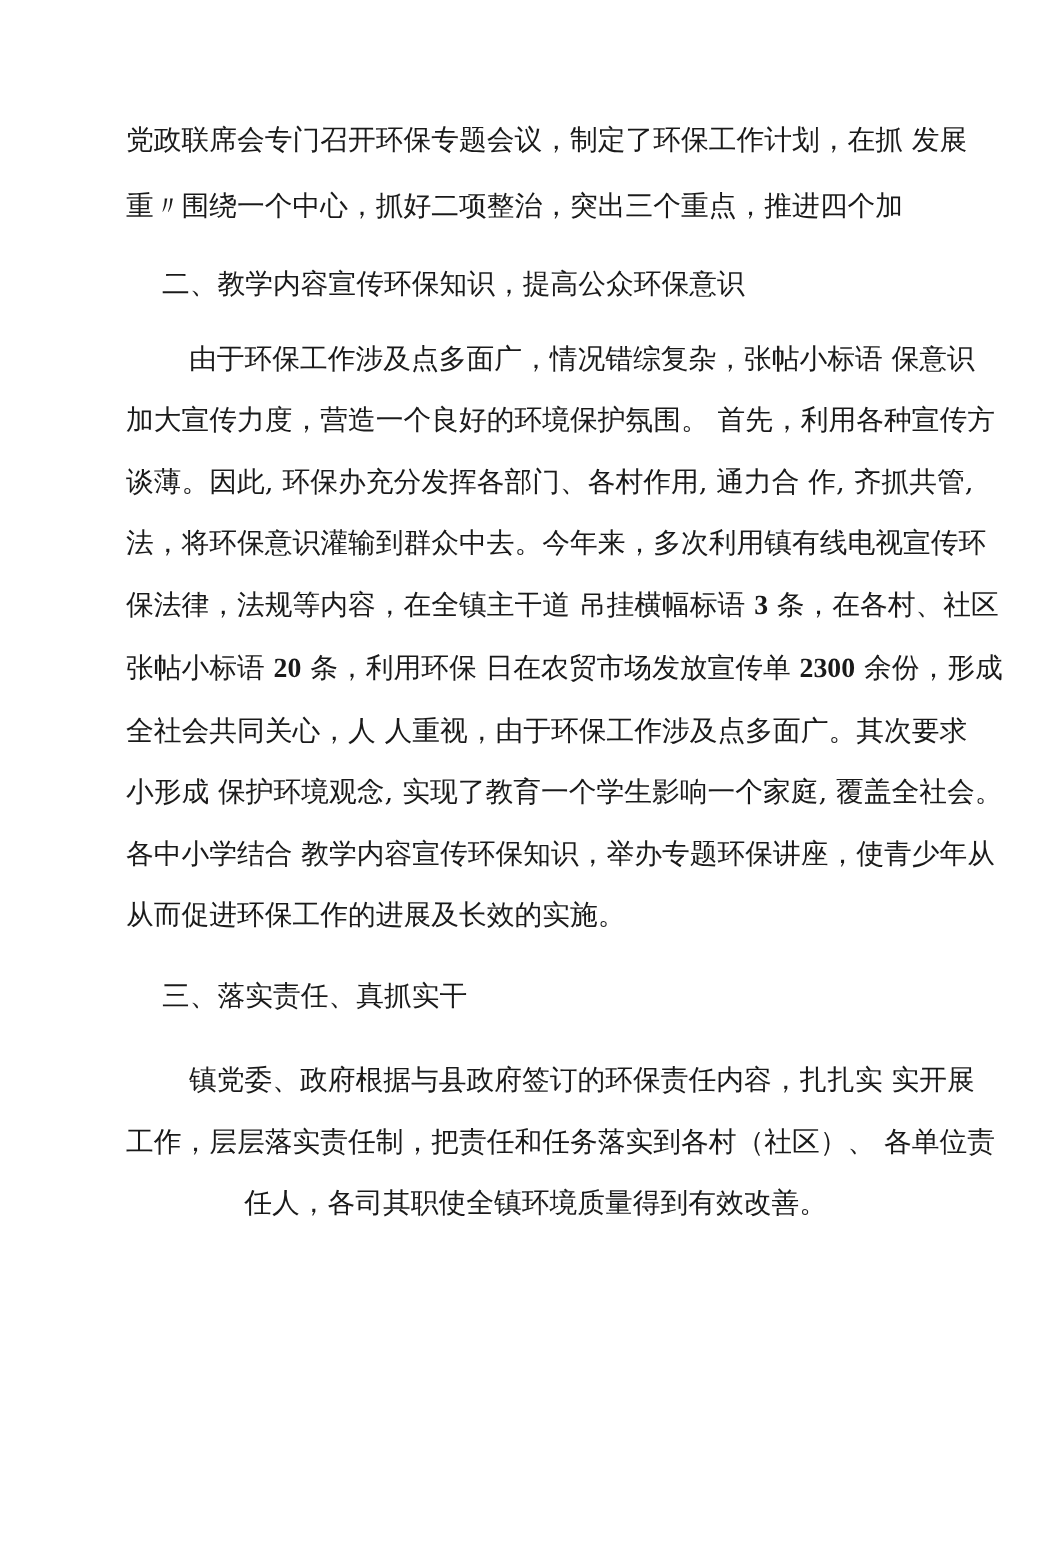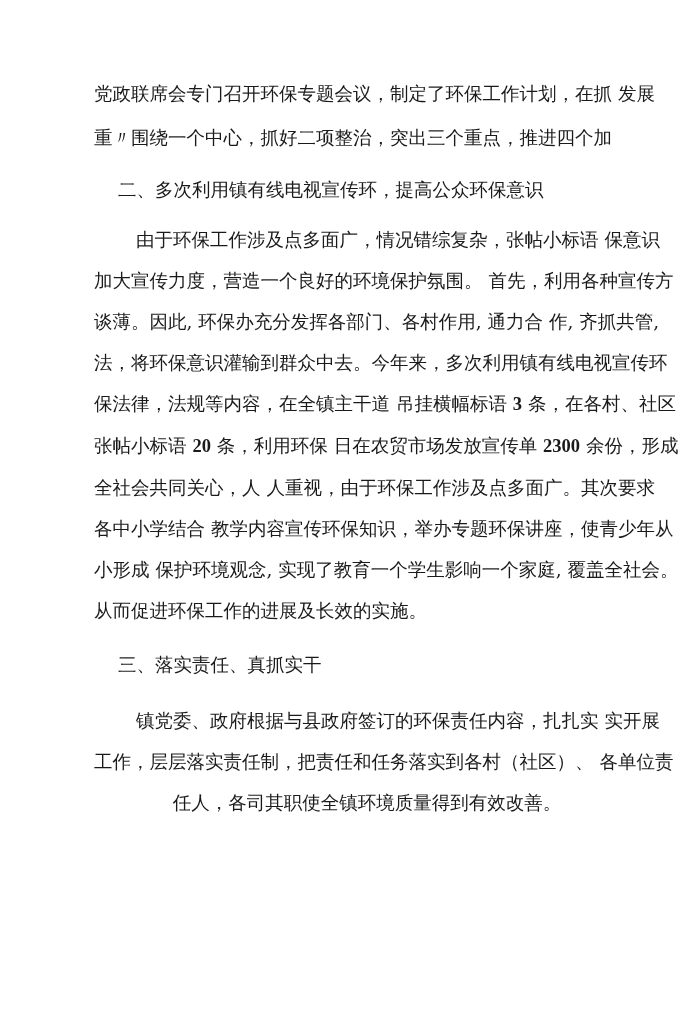--- a/index.html
+++ b/index.html
@@ -10,21 +10,21 @@
     width: 700px;
     height: 1035px;
     background: #ffffff;
     color: #1a1a1a;
     font-family: "DejaVu Serif", "Liberation Serif", serif;
     position: relative;
     overflow: hidden;
   }
   .doc {
     position: absolute;
-    left: 94px;
+    left: 84px;
     top: 72px;
     width: 546px;
     font-size: 18.5px;
   }
   .block { margin: 0; }
   .line {
     white-space: pre;
     overflow: visible;
   }
   .p1 .line { line-height: 44px; }
@@ -48,32 +48,32 @@
 </head>
 <body>
 
 <div class="doc">
 
   <div class="block p1">
     <div class="line">党政联席会专门召开环保专题会议，制定了环保工作计划，在抓 发展</div>
     <div class="line">重〃围绕一个中心，抓好二项整治，突出三个重点，推进四个加</div>
   </div>
 
-  <div class="block heading h2">二、多次利用镇有线电视宣传环，提高公众环保意识</div>
+  <div class="block heading h2">二、教学内容宣传环保知识，提高公众环保意识</div>
 
   <div class="block p2">
     <div class="line first-indent">由于环保工作涉及点多面广，情况错综复杂，张帖小标语 保意识</div>
     <div class="line">加大宣传力度，营造一个良好的环境保护氛围。 首先，利用各种宣传方</div>
     <div class="line">谈薄。因此, 环保办充分发挥各部门、各村作用, 通力合 作, 齐抓共管,</div>
     <div class="line">法，将环保意识灌输到群众中去。今年来，多次利用镇有线电视宣传环</div>
     <div class="line"><span>保法律，法规等内容，在全镇主干道 吊挂横幅标语 </span><span class="num">3</span><span> 条，在各村、社区</span></div>
     <div class="line"><span>张帖小标语 </span><span class="num">20</span><span> 条，利用环保 日在农贸市场发放宣传单 </span><span class="num">2300</span><span> 余份，形成</span></div>
     <div class="line">全社会共同关心，人 人重视，由于环保工作涉及点多面广。其次要求</div>
+    <div class="line">小形成 保护环境观念, 实现了教育一个学生影响一个家庭, 覆盖全社会。</div>
     <div class="line">各中小学结合 教学内容宣传环保知识，举办专题环保讲座，使青少年从</div>
-    <div class="line">小形成 保护环境观念, 实现了教育一个学生影响一个家庭, 覆盖全社会。</div>
     <div class="line">从而促进环保工作的进展及长效的实施。</div>
   </div>
 
   <div class="block heading h3">三、落实责任、真抓实干</div>
 
   <div class="block p3">
     <div class="line first-indent">镇党委、政府根据与县政府签订的环保责任内容，扎扎实 实开展</div>
     <div class="line">工作，层层落实责任制，把责任和任务落实到各村（社区）、 各单位责</div>
     <div class="line">任人，各司其职使全镇环境质量得到有效改善。</div>
   </div>

